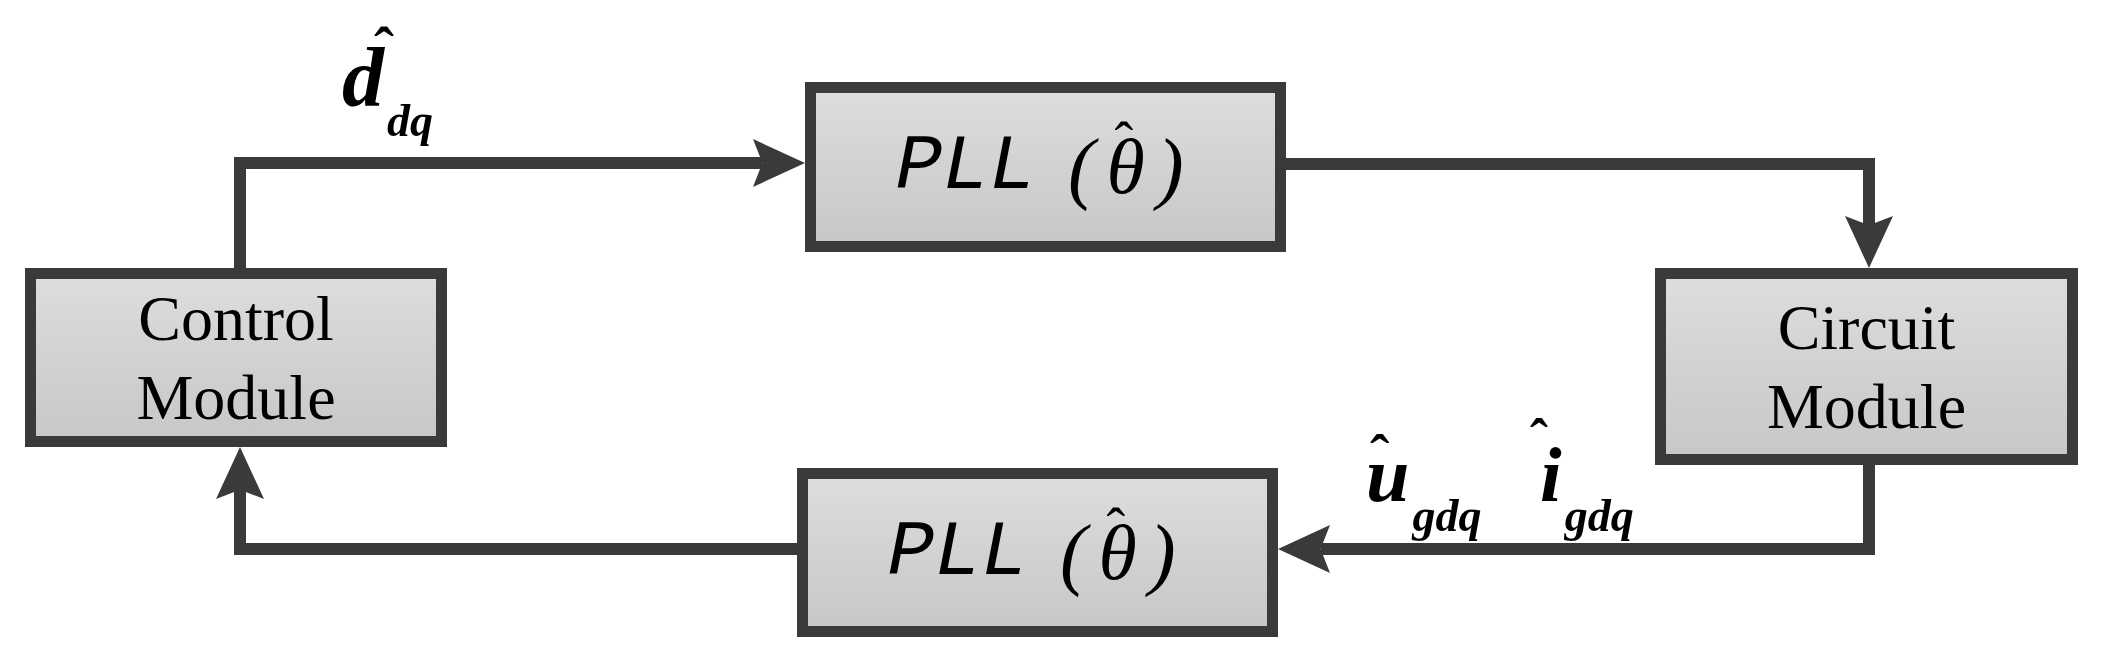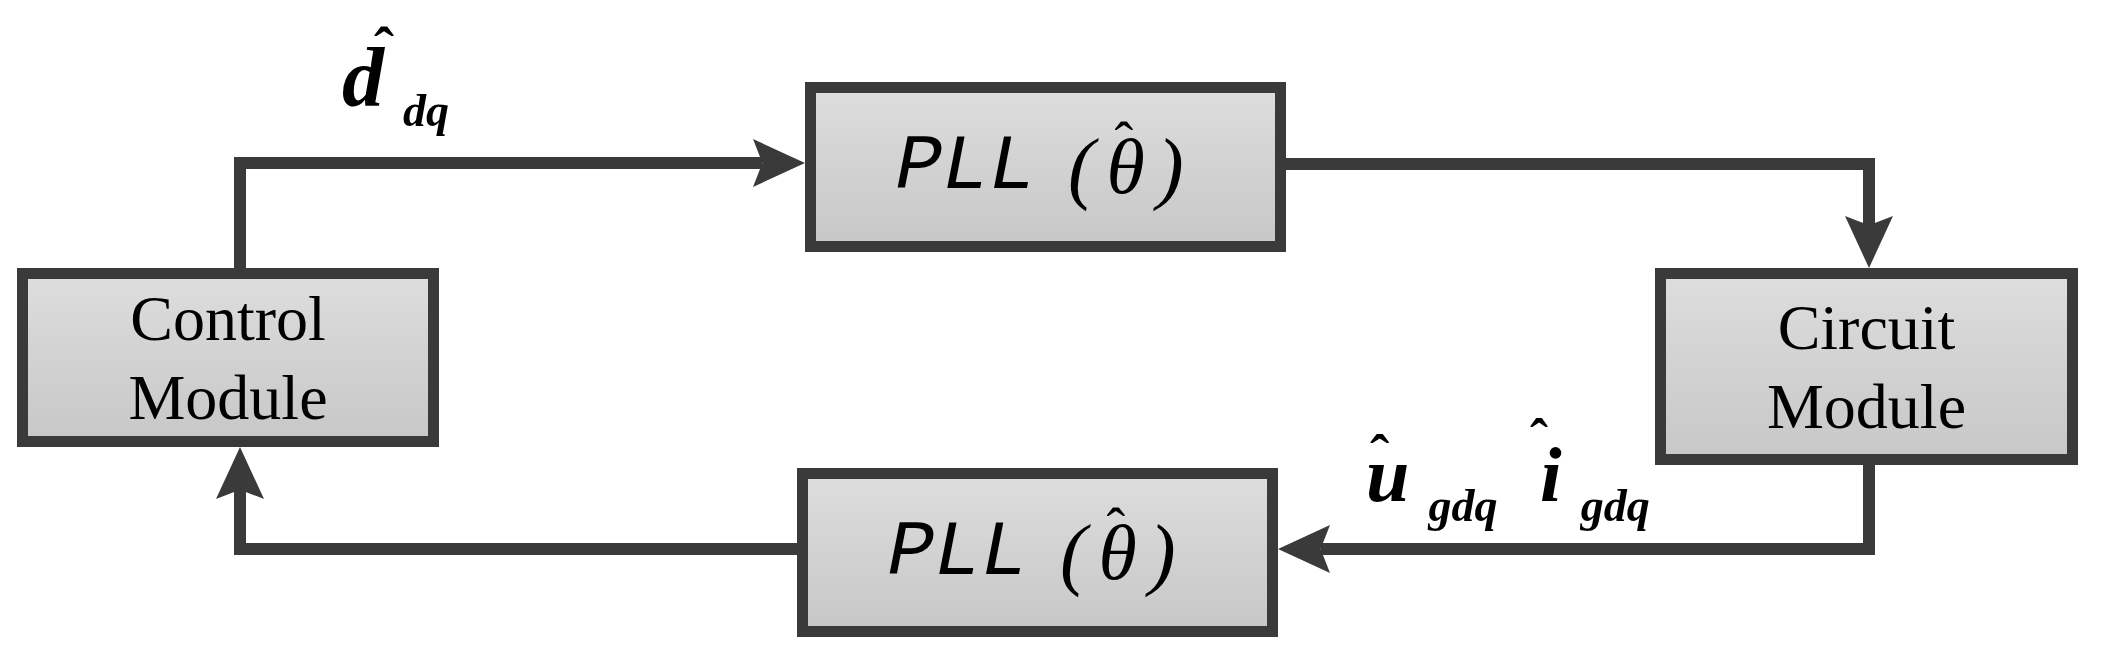--- a/index.html
+++ b/index.html
@@ -72,22 +72,22 @@
     font-style:normal;
     font-size:60px;
     line-height:1;
   }
   .hat-d{top:-18px;left:32px;}
   .hat-u{top:-10px;left:4px;font-size:58px;}
   .hat-i{top:-24px;left:-10px;font-size:54px;}
   .msub{
     display:inline-block;
     position:relative;
-    top:20px;
-    margin-left:19px;
+    top:30px;
+    margin-left:3px;
     font-size:46px;
     line-height:1;
   }
 </style>
 </head>
 <body>
 
 <div id="canvas">
 
   <div class="wire" style="left:234px;top:157px;width:12px;height:111px;"></div>
@@ -98,21 +98,21 @@
   <div class="wire" style="left:1863px;top:441px;width:12px;height:114px;"></div>
   <div class="wire" style="left:1321px;top:543px;width:554px;height:12px;"></div>
   <div class="wire" style="left:234px;top:543px;width:563px;height:12px;"></div>
   <div class="wire" style="left:234px;top:488px;width:12px;height:67px;"></div>
 
   <div class="arrowhead arr-right" style="left:753px;top:139px;width:52px;height:48px;"></div>
   <div class="arrowhead arr-down" style="left:1845px;top:216px;width:48px;height:52px;"></div>
   <div class="arrowhead arr-left" style="left:1278px;top:525px;width:52px;height:48px;"></div>
   <div class="arrowhead arr-up" style="left:216px;top:447px;width:48px;height:52px;"></div>
 
-  <div class="block" style="left:17px;top:268px;width:422px;height:179px;">
+  <div class="block" style="left:25px;top:268px;width:422px;height:179px;">
     <span class="bline">Control</span>
     <span class="bline">Module</span>
   </div>
 
   <div class="block" style="left:1655px;top:268px;width:423px;height:197px;">
     <span class="bline">Circuit</span>
     <span class="bline">Module</span>
   </div>
 
   <div class="block" style="left:805px;top:82px;width:481px;height:170px;">

